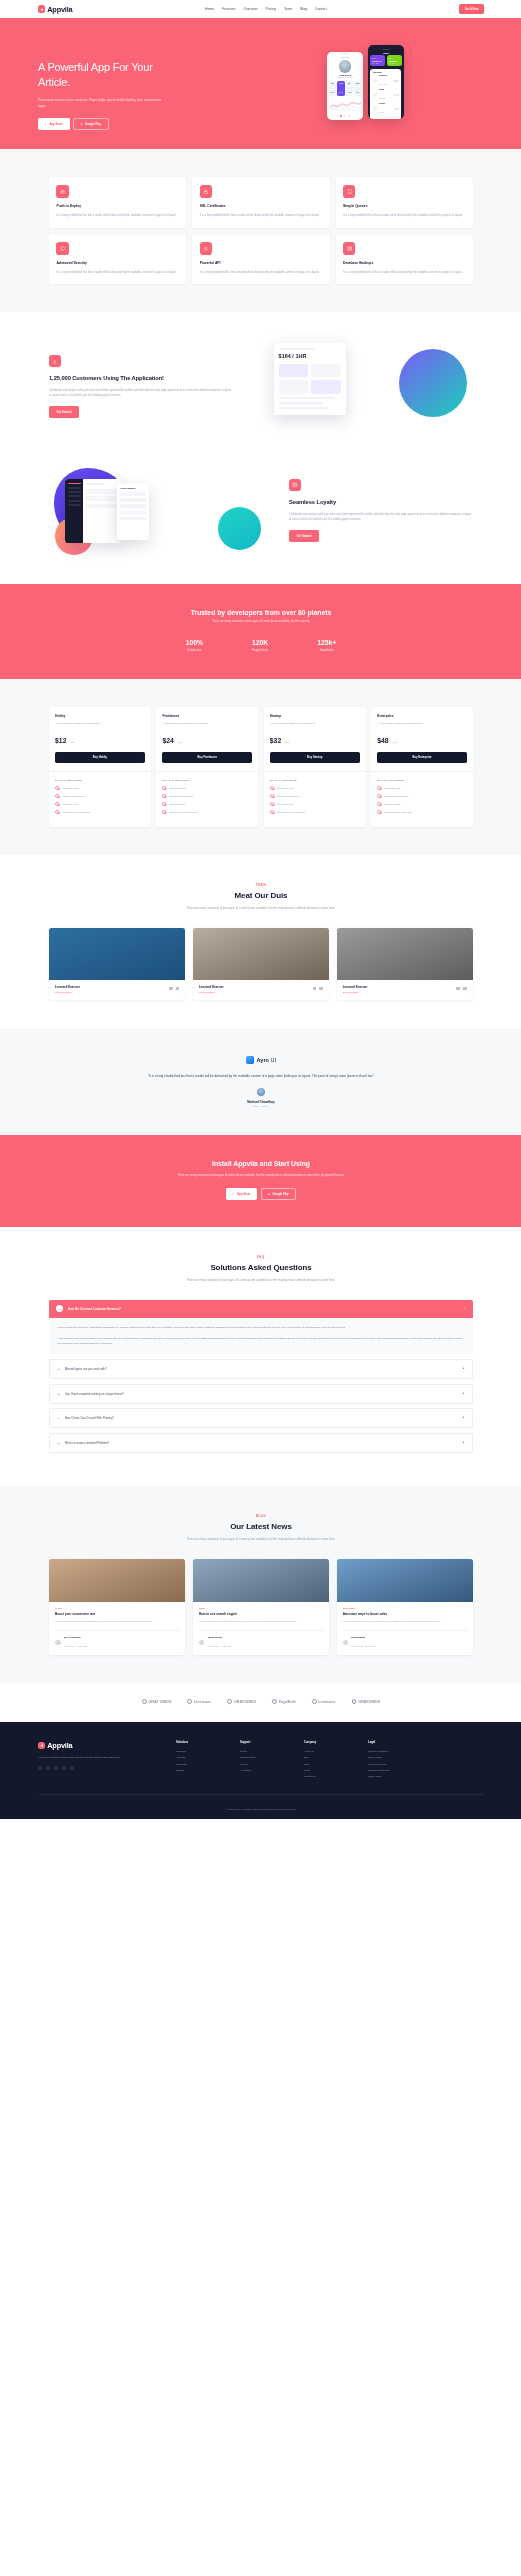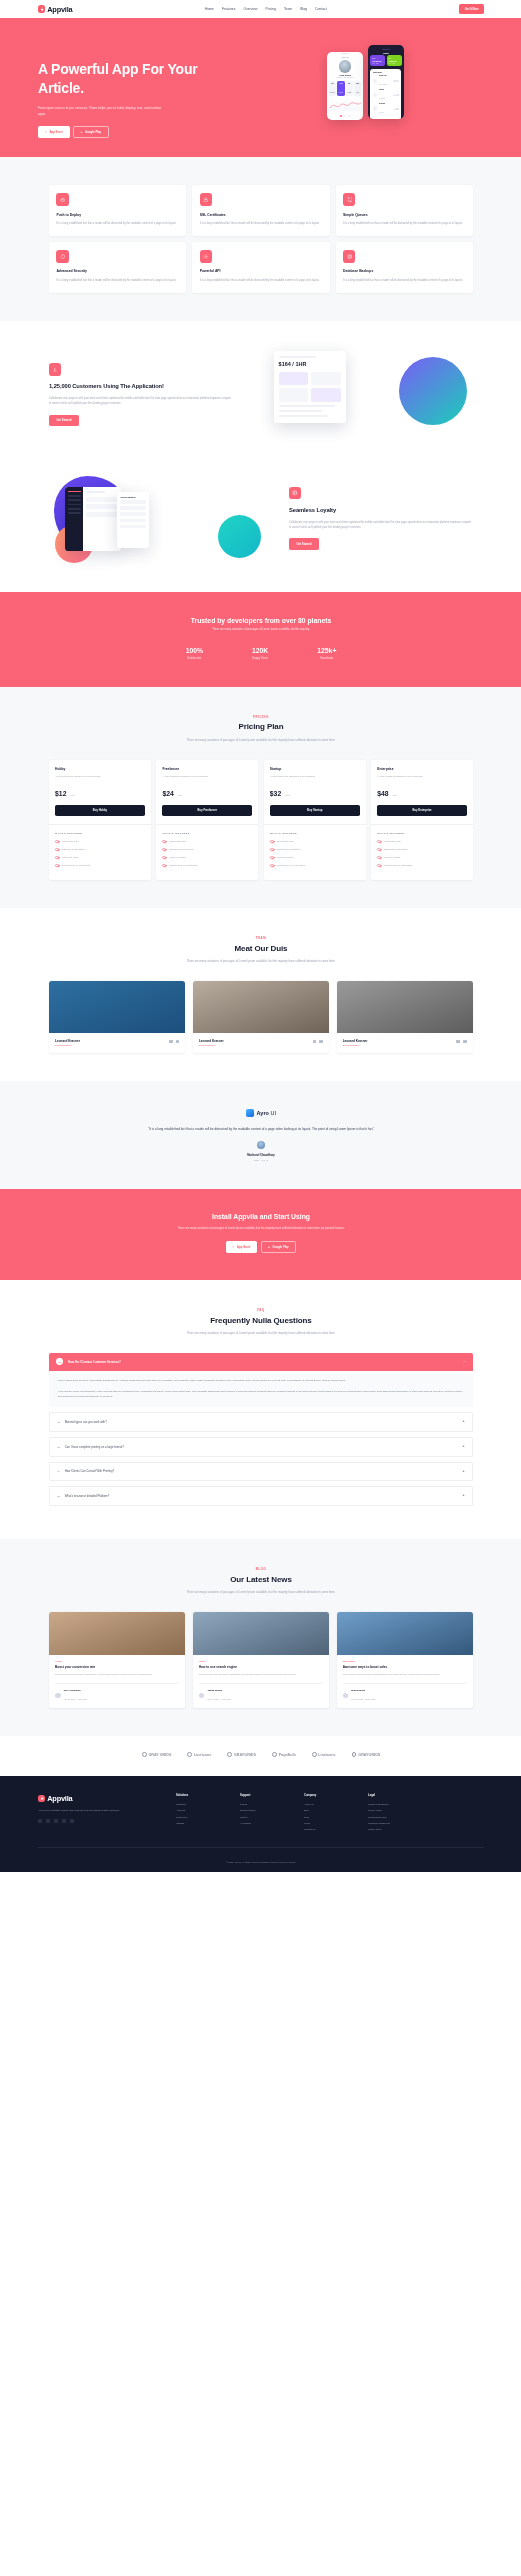--- a/index.html
+++ b/index.html
@@ -28,21 +28,21 @@
   .nav { display:flex; gap:8px; }
   .nav a { font-size:3.4px; color:#4a5568; text-decoration:none; }
   .btn-cta {
     background:#fb5d6d; color:#fff; font-size:2.8px; font-weight:bold;
     padding:3.1px 5.5px; border-radius:1.8px; border:none; cursor:pointer;
   }
 
   
   .hero { background:#fb6476; padding:24.6px 38px 18.4px; display:flex; gap:6.1px; position:relative; overflow:hidden; }
   .hero-left { width:203px; padding-top:17px; }
-  .hero h1 { font-size:14px; line-height:1.35; color:#fff; font-weight:bold; letter-spacing:-0.2px; }
+  .hero h1 { font-size:11px; line-height:1.35; color:#fff; font-weight:normal; letter-spacing:-0.2px; }
   .hero p { font-size:3.3px; line-height:1.9; color:#ffe2e6; margin-top:7.4px; width:129px; }
   .store-row { display:flex; gap:3.7px; margin-top:8.6px; }
   .store-btn {
     background:#fff; color:#fb5d6d; font-size:2.8px; font-weight:bold;
     padding:3.1px 6.8px; border-radius:1.8px; display:flex; align-items:center; gap:2.5px;
     border:none; cursor:pointer;
   }
   .store-btn.ghost { background:transparent; color:#fff; border:0.6px solid rgba(255,255,255,.55); }
   .hero-right { flex:1; display:flex; align-items:flex-start; gap:4.9px; justify-content:center; padding-top:2.5px; }
 
@@ -564,25 +564,20 @@
         <div class="stat">
           <b>125k+</b>
           <span>Downloads</span>
         </div>
       </div>
     </div>
   </div>
 
   <div class="sec pricing-bg">
     <div class="container">
-      <div class="sec-head">
-        <div class="eyebrow">Pricing</div>
-        <div class="sec-title">Pricing Plan</div>
-        <div class="sec-sub">There are many variations of passages of Lorem Ipsum available, but the majority have suffered alteration in some form.</div>
-      </div>
       <div class="grid4">
 
         <div class="pcard">
           <div class="pc-top">
             <div class="pc-name">Hobby</div>
             <div class="pc-desc">All the basics for starting a new business</div>
             <div class="pc-price">
               <b>$12</b>
               <span>/mo</span>
             </div>
@@ -790,21 +785,21 @@
           <span>Google Play</span>
         </button>
       </div>
     </div>
   </div>
 
   <div class="sec">
     <div class="container">
       <div class="sec-head">
         <div class="eyebrow">FAQ</div>
-        <div class="sec-title">Frequently Nulla Questions</div>
+        <div class="sec-title">Solutions Asked Questions</div>
         <div class="sec-sub">There are many variations of passages of Lorem Ipsum available, but the majority have suffered alteration in some form.</div>
       </div>
 
       <div class="faq-item open">
         <div class="faq-head">
           <span class="faq-num">01</span>
           <span class="faq-q">How Do I Contact Customer Services?</span>
           <span class="faq-sign">–</span>
         </div>
         <div class="faq-body">

